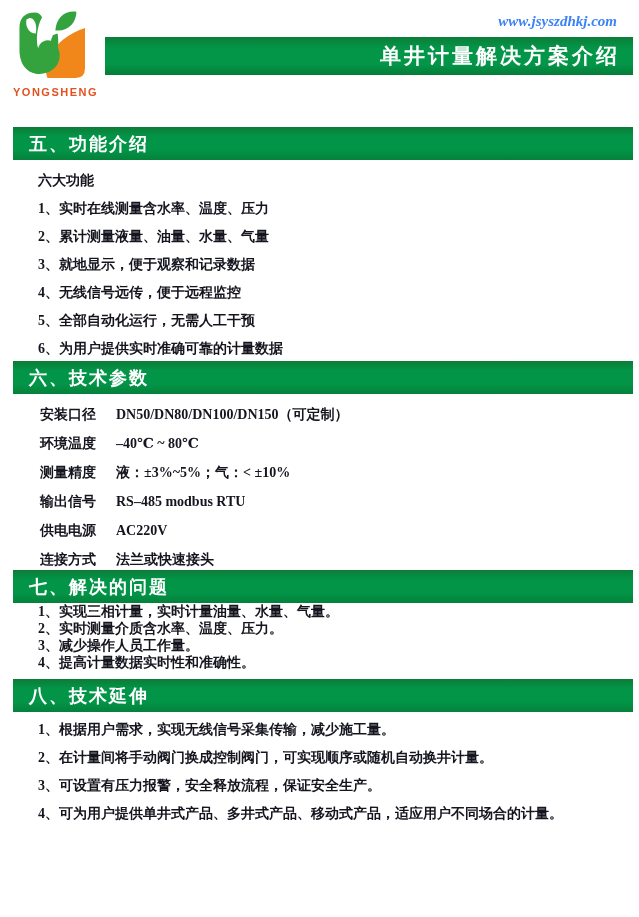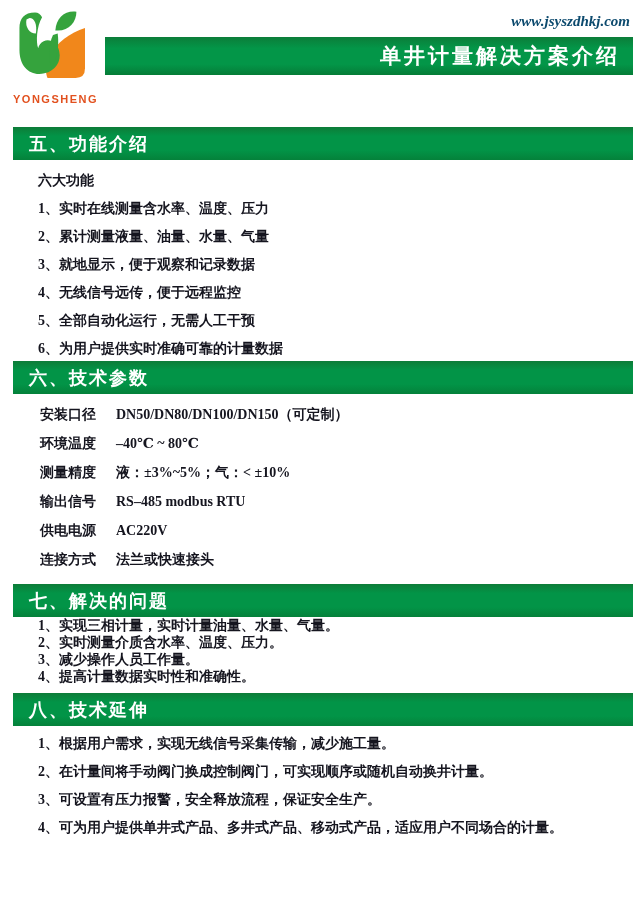--- a/index.html
+++ b/index.html
@@ -11,25 +11,25 @@
   }
   .page{ width:639px; height:917px; position:relative; }
 
   
   .header{ position:relative; height:127px; }
   .logo{ position:absolute; left:13px; top:7px; width:80px; text-align:center; }
   .logo svg{ width:78px; height:78px; display:block; margin:0 auto; }
   .logo-text{
     font-family:"Liberation Sans","DejaVu Sans",sans-serif;
     font-weight:bold; font-size:11px; letter-spacing:1.5px;
-    color:#e2511f; margin-top:8px;text-align:right;
+    color:#e2511f; margin-top:1px;text-align:right;
   }
   .site-url{
-    position:absolute; right:9px; top:13px;
-    font-weight:bold; font-style:italic; font-size:15px; color:#0c4a6e;
+    position:absolute; right:22px; top:13px;
+    font-weight:bold; font-style:italic; font-size:15px; color:#3b82f6;
   }
   .banner{
     position:absolute; left:105px; right:6px; top:37px; height:38px;
     background:linear-gradient(180deg,#0b7d39 0%,#039648 30%,#039648 72%,#057c37 100%);
     color:#ffffff; display:flex; align-items:center; justify-content:flex-end;
     padding-right:13px;
     font-weight:bold; font-size:21px; letter-spacing:3px;padding-left:36px;
   }
 
   
@@ -38,21 +38,21 @@
     background:linear-gradient(180deg,#0d7c38 0%,#029447 28%,#029447 70%,#04813a 100%);
     color:#ffffff; display:flex; align-items:center;
     padding-left:16px; font-weight:bold; font-size:18px; letter-spacing:2px;
   }
 
   
   .intro-line{ margin:13px 20px 0 38px; font-weight:bold; font-size:14px; line-height:16px; }
   .item-line{  margin:12px 20px 0 38px; font-weight:bold; font-size:14px; line-height:16px; }
   .bar-five{ margin-top:0; }
   .bar-six{ margin-top:4px; }
-  .bar-seven{ margin-top:16px; }
+  .bar-seven{ margin-top:2px; }
   .bar-eight{ margin-top:8px; }
   .seven-item{ margin-top:0; line-height:17px; }
   .eight-first{ margin-top:10px; }
 
   
   .param-row{ display:flex; margin:12px 20px 0 40px; font-size:14px; line-height:17px; }
   .param-label{ width:76px; font-weight:bold; flex:0 0 76px; }
   .param-value{ font-weight:bold; white-space:pre-wrap; }
 </style>
 </head>

